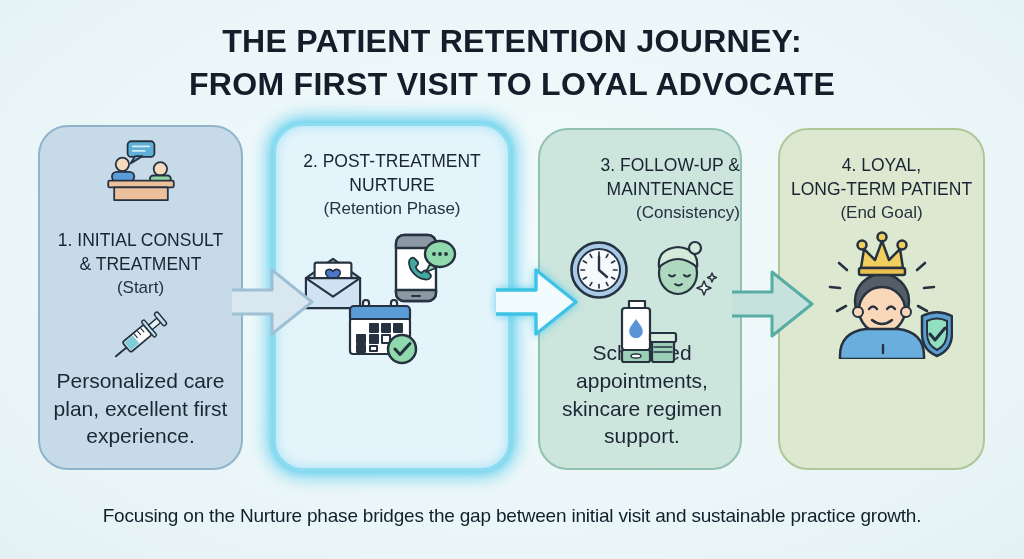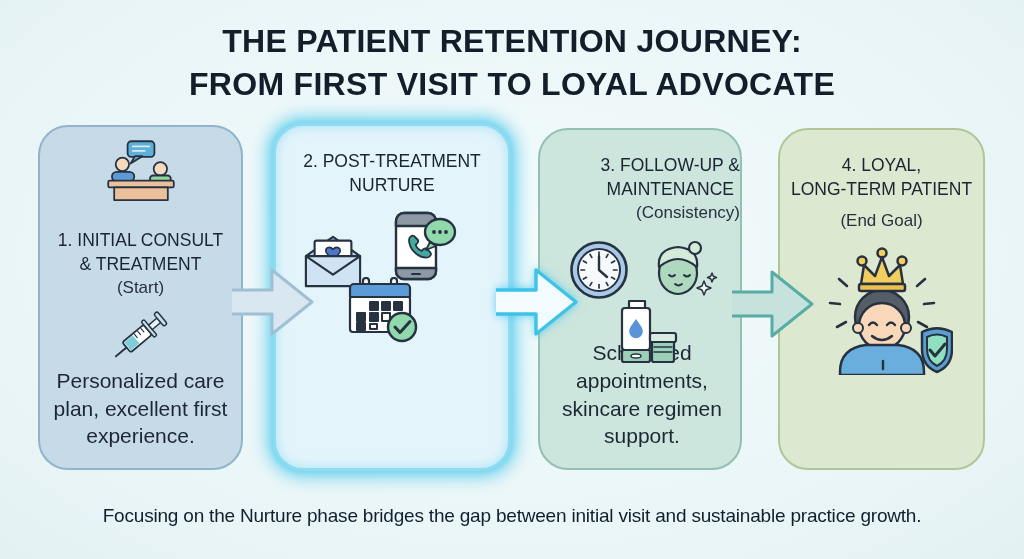--- a/index.html
+++ b/index.html
@@ -71,20 +71,21 @@
         <rect x="63" y="39" width="15" height="8" fill="#e8f5f7" stroke-width="2"></rect>
         <rect x="78" y="32" width="6" height="22" rx="3" fill="#bfe4ea" stroke-width="2"></rect>
       </g>
     </svg>
     <div class="card-body" style="max-width:184px;">Personalized care plan, excellent first experience.</div>
   </section>
 
   <section class="card card--highlighted" style="left: 273px; top: 123px; width: 238px; height: 348px; padding-top: 24px; background: rgb(228, 244, 251);">
     <div class="card-heading">2. POST-TREATMENT
 NURTURE</div>
+    <div class="card-subtitle">(Retention Phase)</div>
     <div class="icon-cluster" style="width:200px;height:138px;margin-top:14px;">
       <svg width="62" height="60" viewBox="0 0 64 62" style="position:absolute;left:10px;top:20px;">
         <g stroke="#273241" stroke-width="2.2" stroke-linejoin="round" stroke-linecap="round">
           <path d="M4,26 L32,6 L60,26" fill="#bcd7ee"></path>
           <rect x="13" y="10" width="38" height="28" rx="2" fill="#ffffff"></rect>
           <path d="M32,19 c-2.5,-3.2 -7.5,-2.6 -7.5,1.6 c0,3.2 4.2,5.6 7.5,7.9 c3.3,-2.3 7.5,-4.7 7.5,-7.9 c0,-4.2 -5,-4.8 -7.5,-1.6 z" fill="#4a77c9" stroke-width="1.6"></path>
           <path d="M4,26 L60,26 L60,57 L4,57 Z" fill="#cfe3f4"></path>
           <path d="M4,26 L32,45 L60,26" fill="none"></path>
         </g>
       </svg>
@@ -173,21 +174,21 @@
           <ellipse cx="28" cy="57" rx="5" ry="2" fill="#ffffff" stroke-width="1.4"></ellipse>
           <rect x="44" y="42" width="22" height="21" rx="2" fill="#9ccfb8"></rect>
           <path d="M46,48 h18 M46,53 h18" stroke-width="1.4" fill="none"></path>
           <rect x="42" y="34" width="26" height="9" rx="2" fill="#d8ecdf"></rect>
         </g>
       </svg>
     </div>
     <div class="card-body" style="max-width:176px;">Scheduled appointments, skincare regimen support.</div>
   </section>
 
-  <section class="card" style="left: 778px; top: 128px; width: 207px; height: 342px; padding-top: 24px; background: rgb(220, 233, 208); border-color: rgb(175, 199, 150); gap: 8px;">
+  <section class="card" style="left: 778px; top: 128px; width: 207px; height: 342px; padding-top: 24px; background: rgb(220, 233, 208); border-color: rgb(175, 199, 150);">
     <div class="card-heading">4. LOYAL,
 LONG-TERM PATIENT</div>
     <div class="card-subtitle">(End Goal)</div>
     <svg width="142" height="132" viewBox="0 0 142 132" style="margin-top:4px;">
       <g stroke="#273241" stroke-width="2.5" stroke-linejoin="round" stroke-linecap="round">
         <g stroke-width="2.6">
           <path d="M28,36 L36,43 M19,60 L29,61 M26,84 L35,79 M114,36 L106,43 M123,60 L113,61 M116,84 L107,79" fill="none"></path>
         </g>
         <circle cx="71" cy="74" r="27" fill="#555e66"></circle>
         <circle cx="71" cy="83" r="23" fill="#f8d8b8"></circle>

